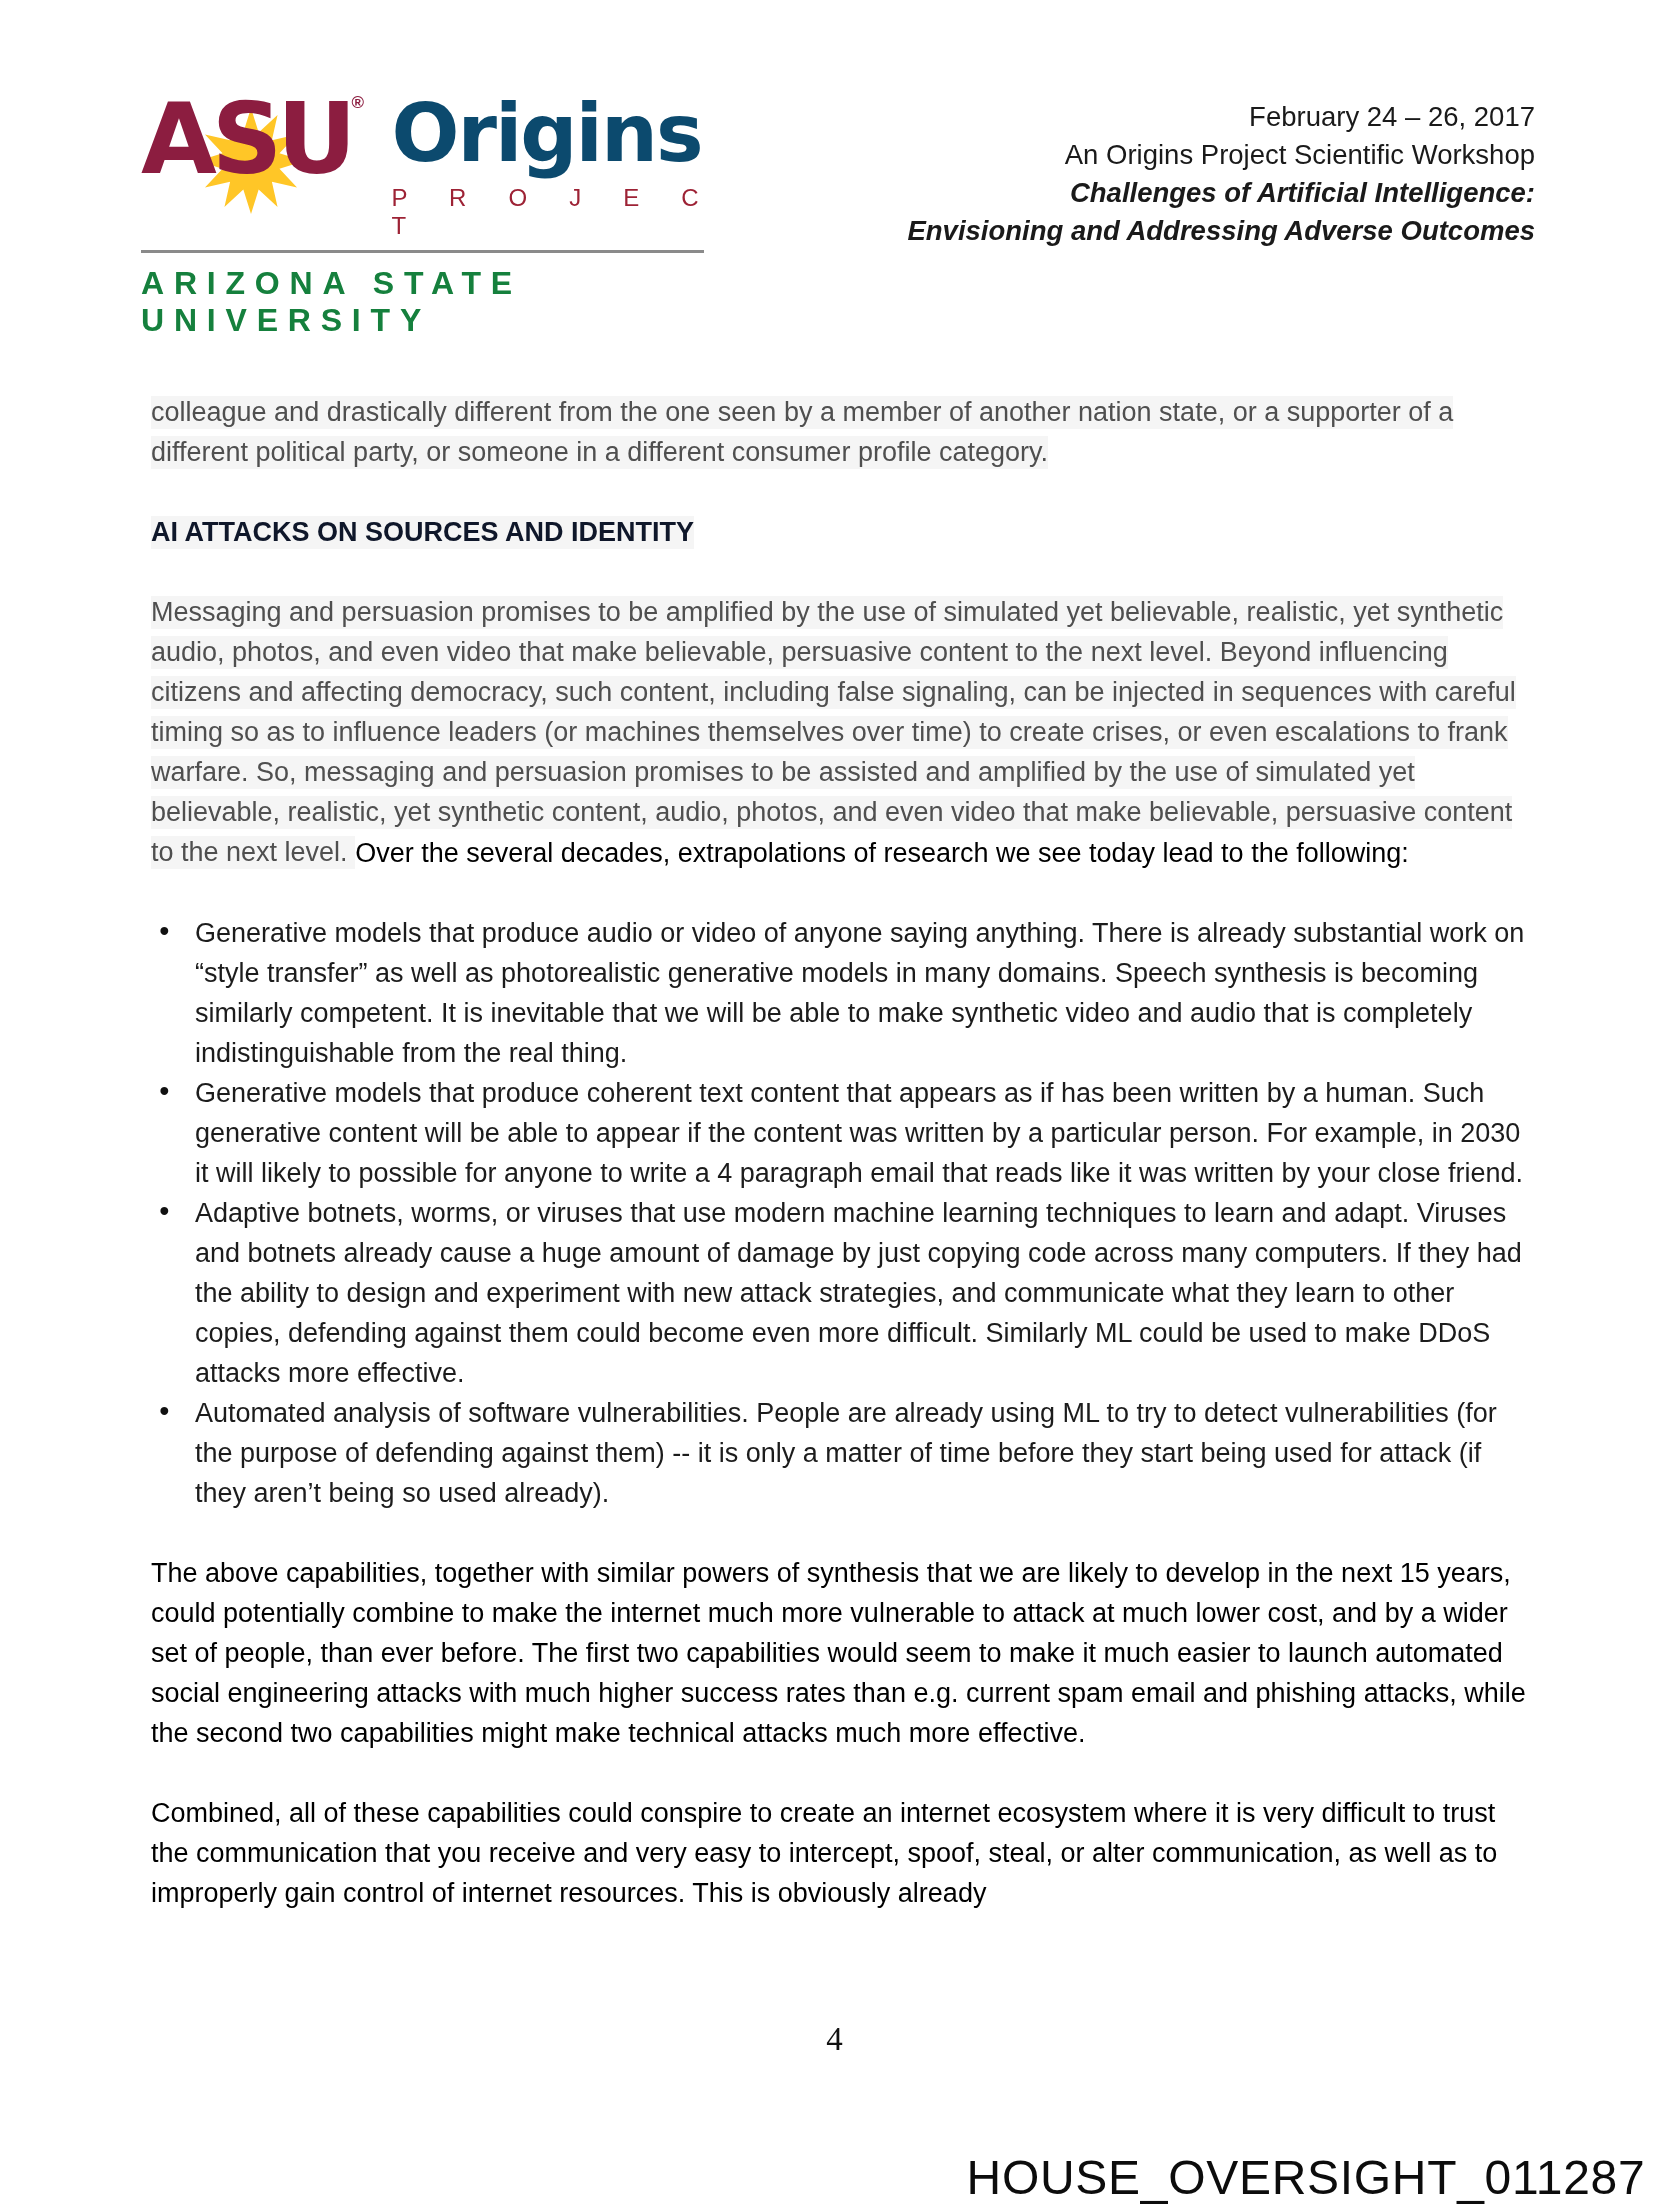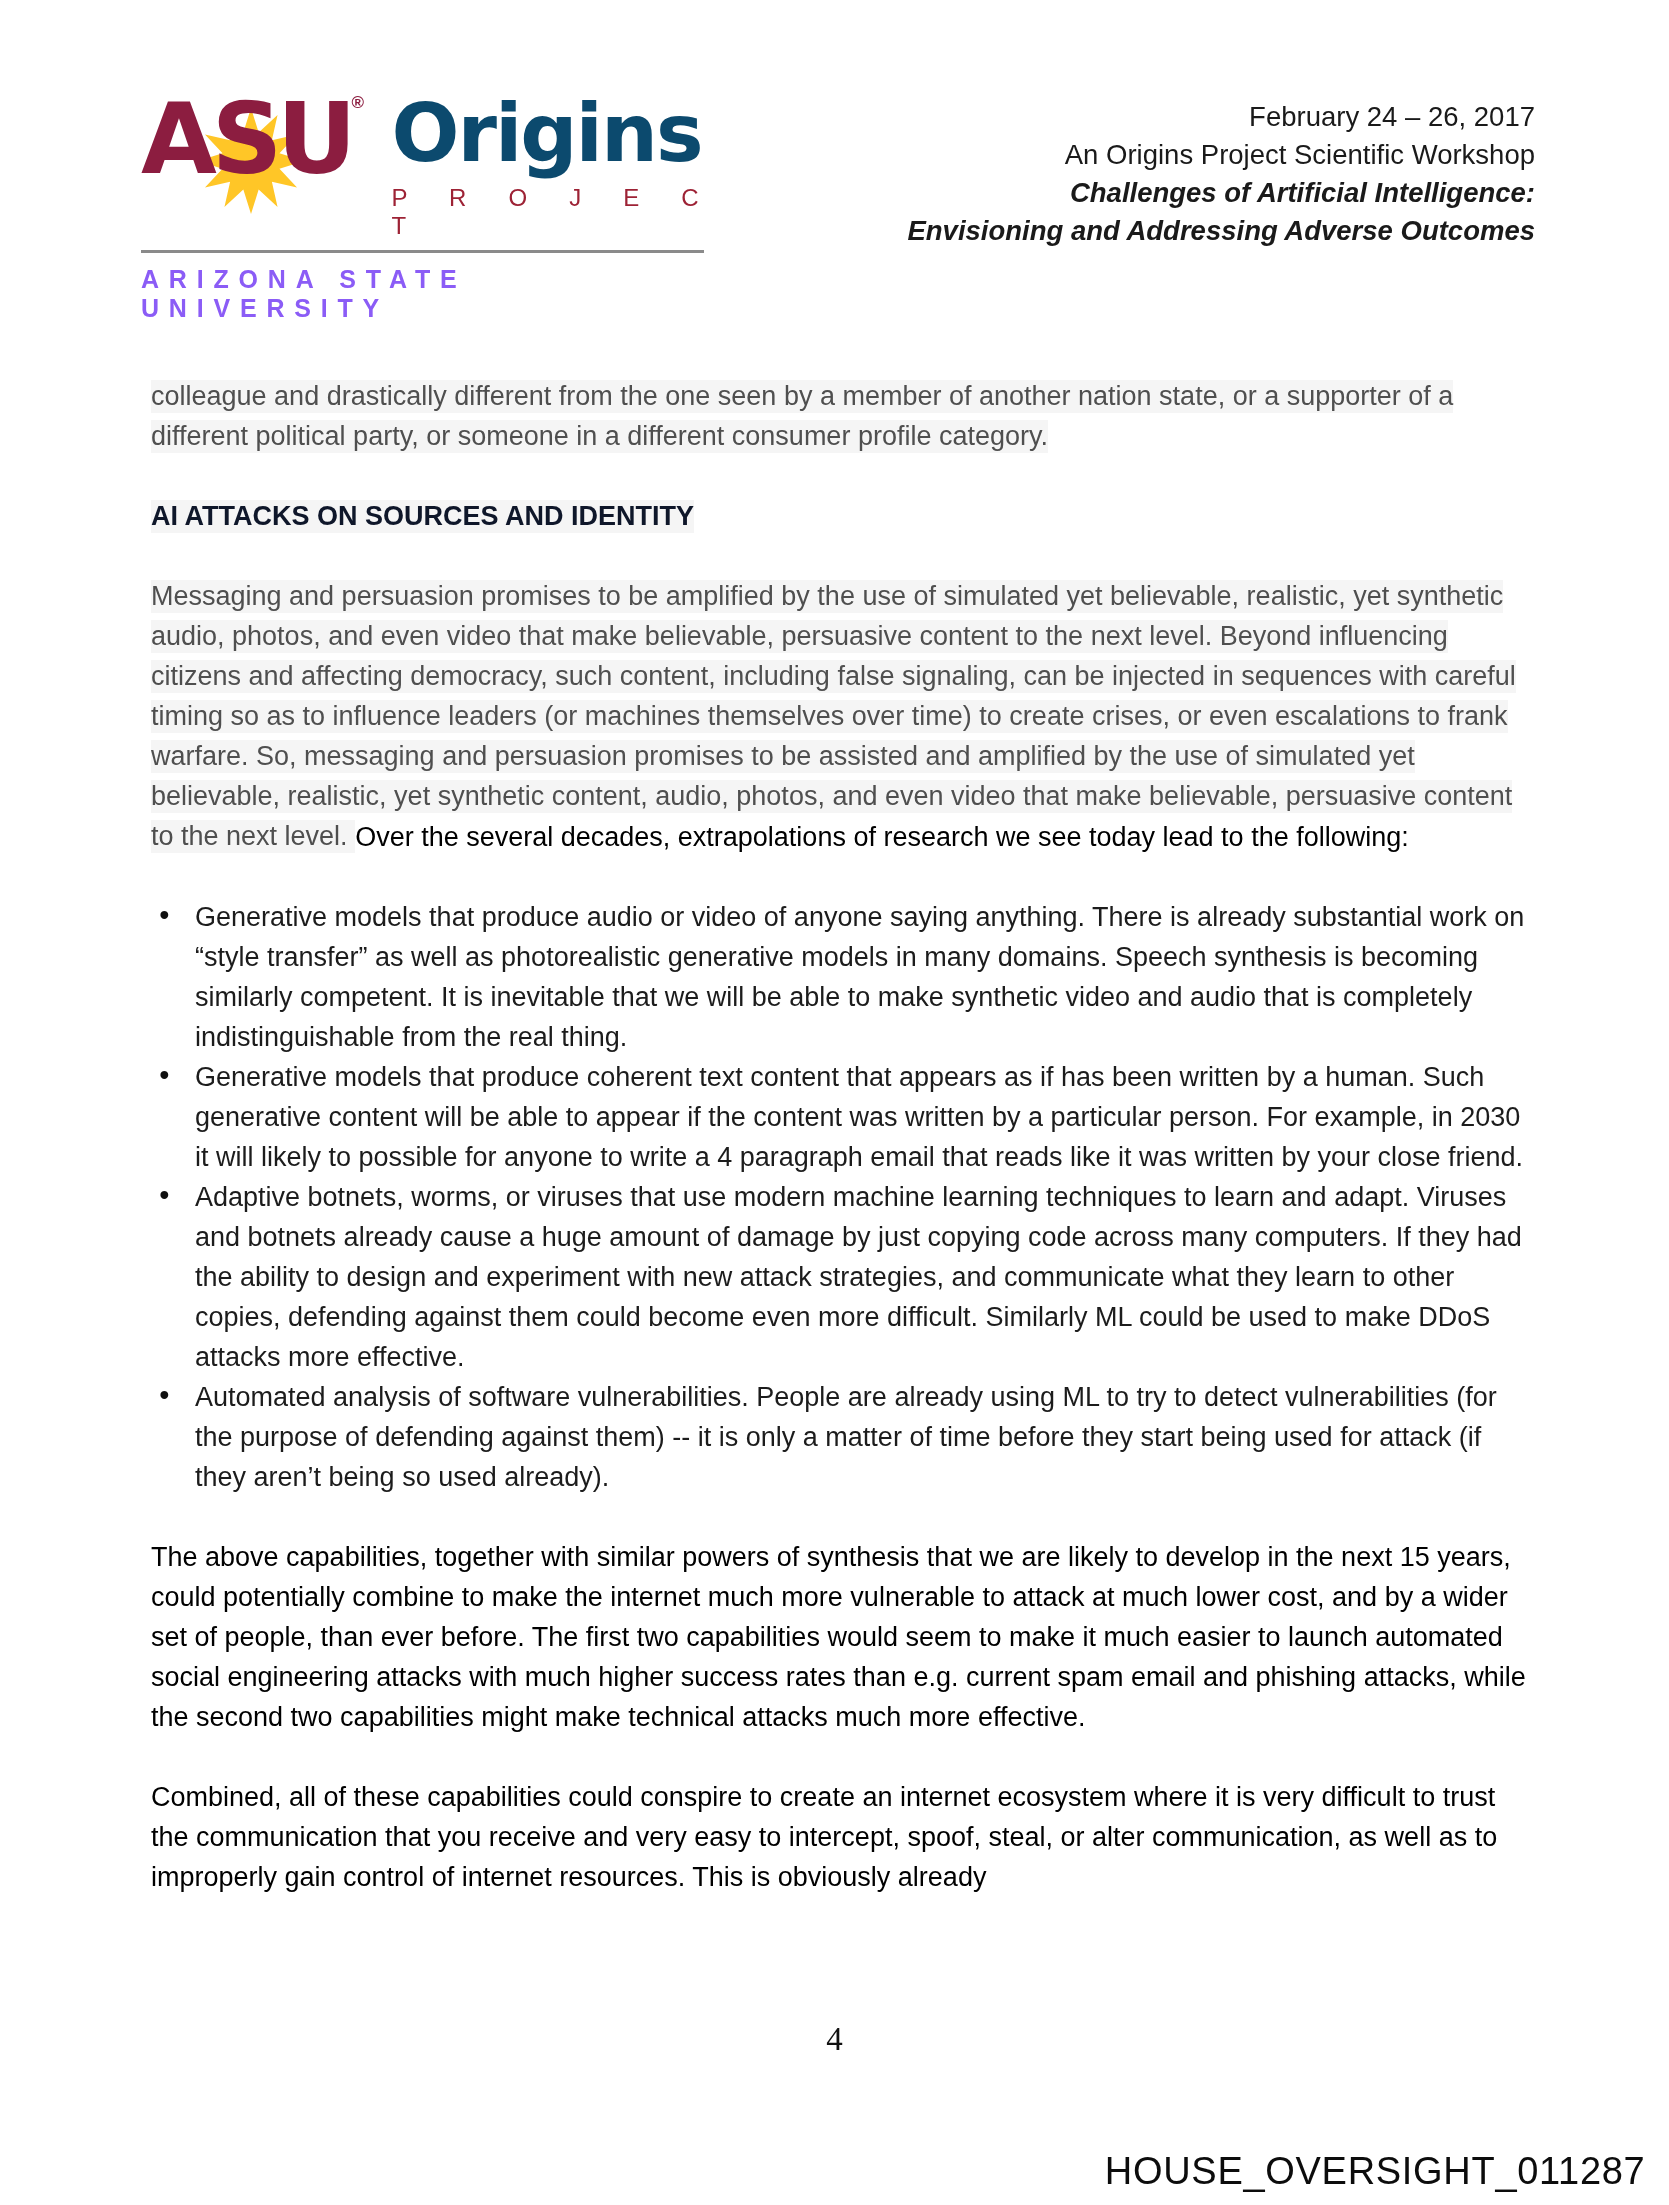--- a/index.html
+++ b/index.html
@@ -39,21 +39,21 @@
     font-family:"DejaVu Sans", sans-serif; line-height:1;
   }
   .project {
     align-self:flex-end; margin-top:10px;
     font-size:24px; letter-spacing:17.7px; color:#9D2235; font-weight:500;
     margin-right:-17.7px;
   }
   .logo-rule { height:2.6px; background:#8a8a8a; margin-top:10.5px; width:563px; }
   .logo-univ {
     margin-top:11.8px;
-    font-size:25px; font-weight:600; letter-spacing:9.8px; color:#8b5cf6;
+    font-size:32px; font-weight:600; letter-spacing:9.8px; color:#15803d;
   }
 
   
   .header-text {
     padding-top:7.9px;
     text-align:right;
     font-size:27.5px; line-height:38px; color:#1a1a1a;
   }
   .header-title { font-weight:bold; font-style:italic; }
 
@@ -83,21 +83,21 @@
 
   
   .page-number {
     position:absolute; top:2021px; left:0; width:100%;
     text-align:center;
     font-family:"Liberation Serif", serif;
     font-size:33px; color:#111;
   }
   .bates-number {
     position:absolute; top:2150px; right:23.6px;
-    font-size:38px; color:#0c0c0c; letter-spacing:0.7px;
+    font-size:48px; color:#0c0c0c; letter-spacing:0.7px;
   }
 </style>
 </head>
 <body>
 
 <div class="page">
 
   <div class="header">
 
     <div class="logo">

